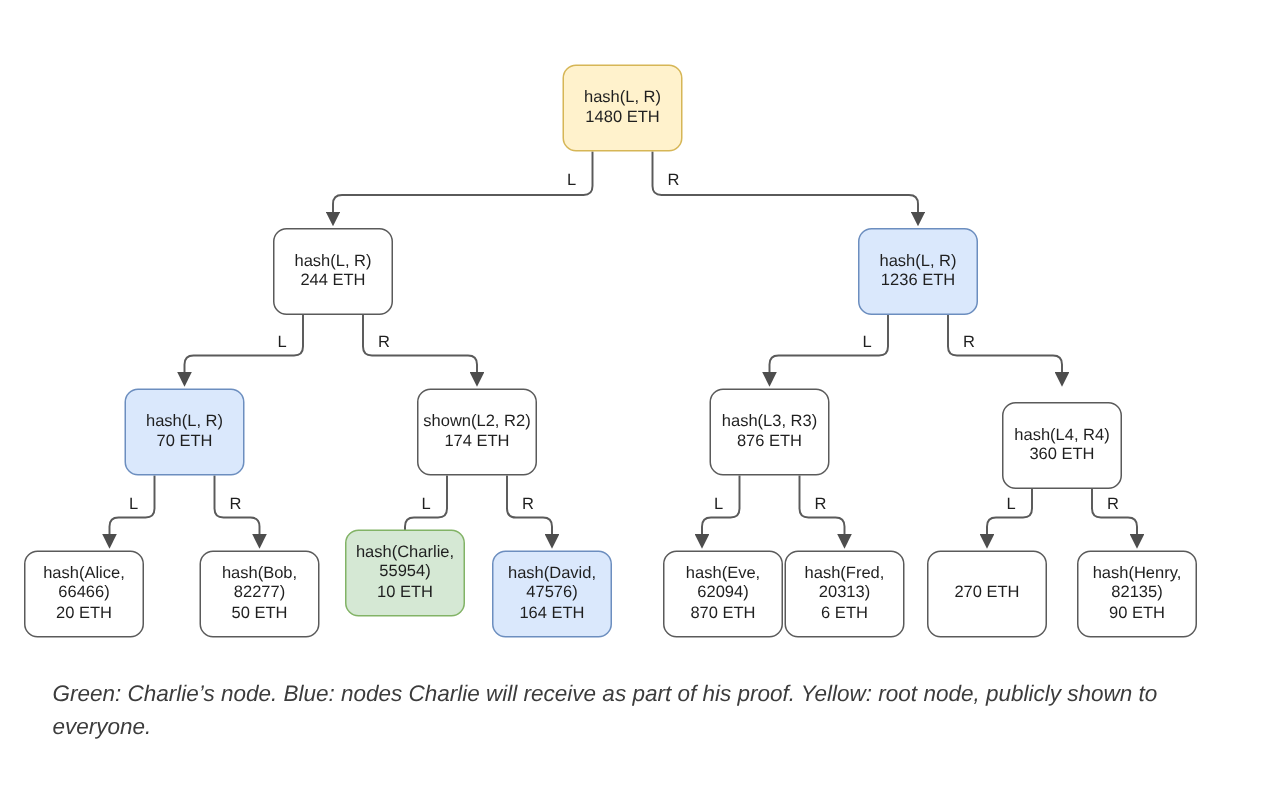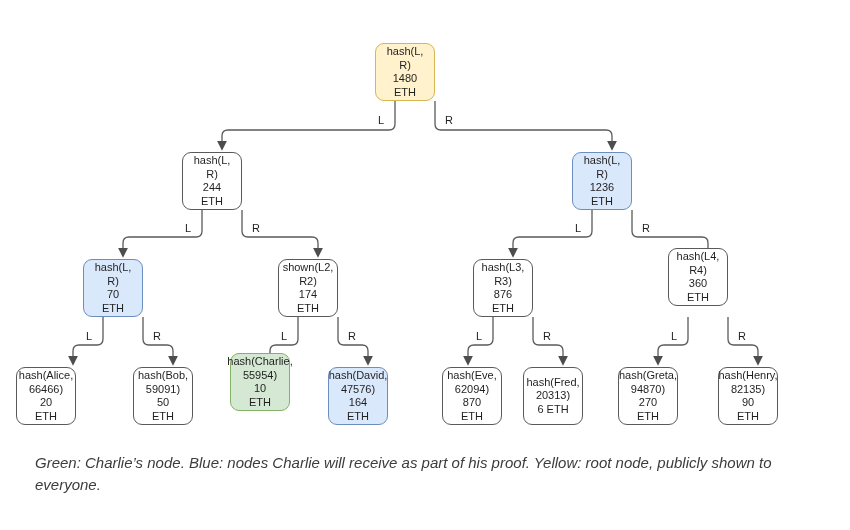--- a/index.html
+++ b/index.html
@@ -5,39 +5,39 @@
   html, body { margin: 0; padding: 0; background: #ffffff; }
   body {
     width: 850px; height: 530px; overflow: hidden; position: relative;
     font-family: "Liberation Sans", "DejaVu Sans", sans-serif;
     color: #222222;
   }
   .canvas { position: absolute; left: 0; top: 0; width: 850px; height: 445px; }
   .edges-svg { position: absolute; left: 0; top: 0; width: 850px; height: 445px; }
 
   .node {
-    position: absolute; width: 60px; height: 58px; box-sizing: border-box;
+    position: absolute; width: 80px; height: 58px; box-sizing: border-box;
     border: 1px solid #5a5a5a; border-radius: 9px; background: #ffffff;
     display: flex; flex-direction: column; align-items: center; justify-content: center;
     text-align: center; font-size: 11px; line-height: 13.5px; color: #1f1f1f;
-    padding: 2px 13px;
+    padding: 2px 3px;
   }
   .node .nl { white-space: normal; }
   .fill-yellow { background: #fff2cc; border-color: #d6b656; }
   .fill-blue   { background: #dae8fc; border-color: #6c8ebf; }
   .fill-green  { background: #d5e8d4; border-color: #82b366; }
 
   
   .pos-root    { left: 375px; top: 43px;  }
   .pos-n2L     { left: 182px; top: 152px; }
   .pos-n2R     { left: 572px; top: 152px; }
   .pos-n3a     { left: 83px;  top: 259px; }
   .pos-n3b     { left: 278px; top: 259px; }
   .pos-n3c     { left: 473px; top: 259px; }
-  .pos-n3d     { left: 668px; top: 248px; }
+  .pos-n3d     { left: 668px; top: 268px; }
   .pos-alice   { left: 16px;  top: 367px; }
   .pos-bob     { left: 133px; top: 367px; }
   .pos-charlie { left: 230px; top: 353px; }
   .pos-david   { left: 328px; top: 367px; }
   .pos-eve     { left: 428px; top: 367px; margin-left: 14px; }
   .pos-fred    { left: 523px; top: 367px; }
   .pos-greta   { left: 618px; top: 367px; }
   .pos-henry   { left: 718px; top: 367px; }
 
   .el {
@@ -129,21 +129,21 @@
     <div class="nl">hash(L4, R4)</div>
     <div class="nv">360 ETH</div>
   </div>
 
   <div class="node pos-alice">
     <div class="nl">hash(Alice, 66466)</div>
     <div class="nv">20 ETH</div>
   </div>
 
   <div class="node pos-bob">
-    <div class="nl">hash(Bob, 59091)</div>
+    <div class="nl">hash(Bob, 82277)</div>
     <div class="nv">50 ETH</div>
   </div>
 
   <div class="node fill-green pos-charlie">
     <div class="nl">hash(Charlie, 55954)</div>
     <div class="nv">10 ETH</div>
   </div>
 
   <div class="node fill-blue pos-david">
     <div class="nl">hash(David, 47576)</div>
@@ -154,21 +154,20 @@
     <div class="nl">hash(Eve, 62094)</div>
     <div class="nv">870 ETH</div>
   </div>
 
   <div class="node pos-fred">
     <div class="nl">hash(Fred, 20313)</div>
     <div class="nv">6 ETH</div>
   </div>
 
   <div class="node pos-greta">
-    <div class="nl">hash(Greta, 94870)</div>
     <div class="nv">270 ETH</div>
   </div>
 
   <div class="node pos-henry">
     <div class="nl">hash(Henry, 82135)</div>
     <div class="nv">90 ETH</div>
   </div>
 
 </div>
 

